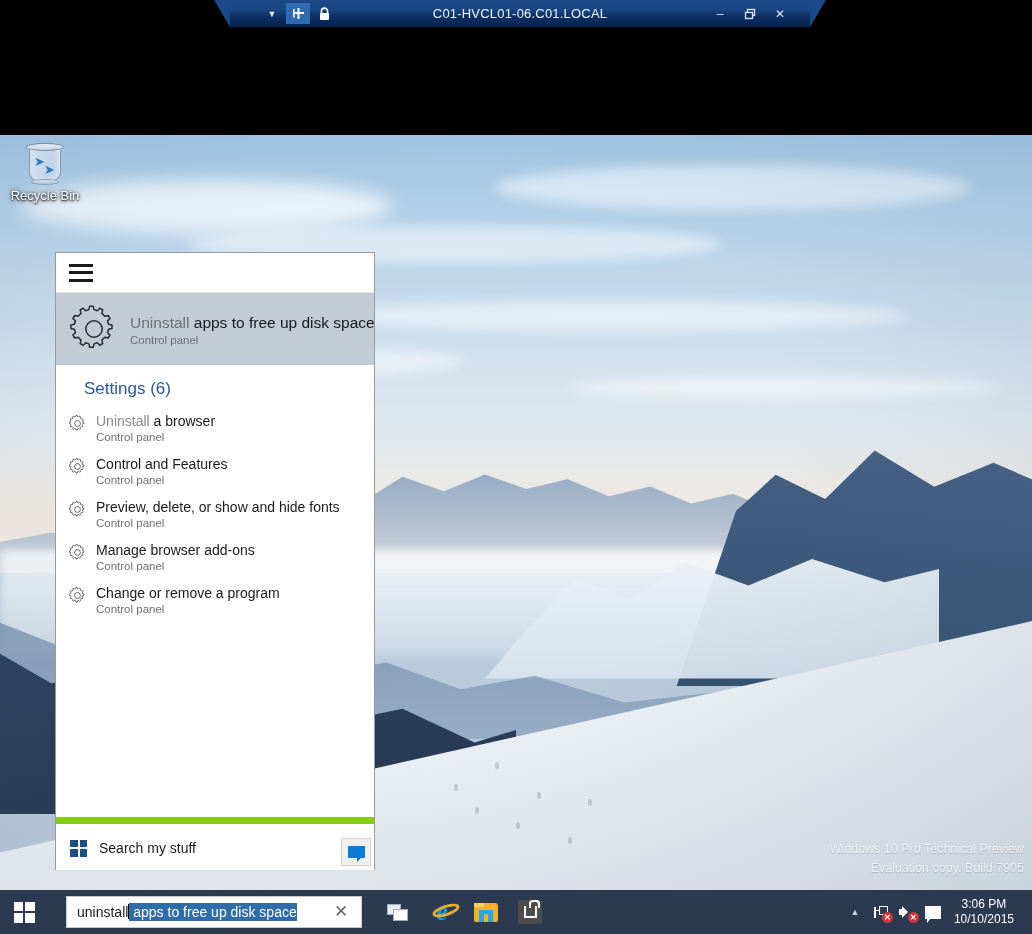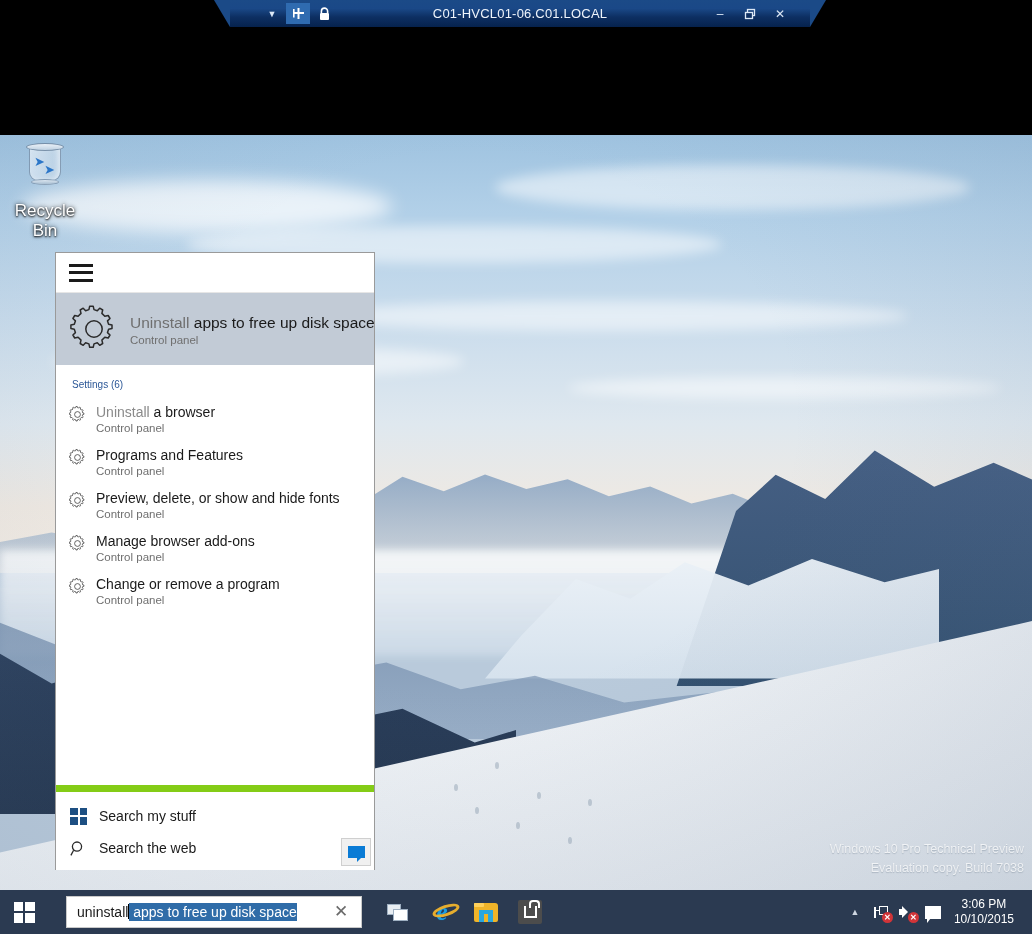--- a/index.html
+++ b/index.html
@@ -117,21 +117,21 @@
   }
   .rb-base{
     position:absolute; left:6px; bottom:0px; width:28px; height:6px;
     border-radius:50%; background:linear-gradient(180deg,#dbe6f0,#a9bfd2);
     border:1px solid rgba(110,135,162,.7);
   }
   .rb-arrow{ position:absolute; color:#2b76c8; font-size:13px; }
   .rb-a1{ left:9px; top:13px; }
   .rb-a2{ left:19px; top:21px; }
   #rb-label{
-    margin-top:16px; font-size:17px; color:#fff;
+    margin-top:3px; font-size:13px; color:#fff;
     text-shadow:0 1px 2px rgba(0,0,0,.95),0 0 4px rgba(0,0,0,.8);
   }
 
   
   #startpanel{
     position:absolute; left:55px; top:252px; width:320px; height:618px;
     background:#ffffff; border:1px solid #9a9a9a; border-bottom:none;
     display:flex; flex-direction:column;
   }
   #panel-header{ height:40px; border-bottom:1px solid #e6e6e6; display:flex; align-items:center; }
@@ -141,21 +141,21 @@
   #best-match{
     display:flex; align-items:center; gap:12px; height:72px; padding:0 14px;
     background:#c2cbd6;
   }
   .gear-big{ width:48px; height:48px; flex:0 0 48px; }
   .bm-text{ min-width:0; }
   .bm-title{ font-size:15.5px; color:#1a1a1a; line-height:19px; white-space:nowrap; }
   .bm-title .dim{ color:#6f6f6f; }
   .bm-sub{ font-size:11.5px; color:#6f6f6f; margin-top:2px; }
 
-  #settings-head{ font-size:10px; color:#2b5797; padding:14px 0 8px 16px; }
+  #settings-head{ font-size:17px; color:#2b5797; padding:14px 0 8px 28px; }
   #settings-list{ flex:1; }
   .s-item{ display:flex; align-items:flex-start; gap:10px; padding:5px 14px 7px 13px; cursor:default; }
   .gear-sm{ width:17px; height:17px; flex:0 0 17px; margin-top:3px; }
   .s-title{ font-size:14px; color:#1a1a1a; line-height:18px; }
   .s-title .dim{ color:#8a8a8a; }
   .s-sub{ font-size:11.5px; color:#6f6f6f; margin-top:1px; }
 
   #panel-footer{ border-top:7px solid #84cc16; padding:8px 0 6px 0; position:relative; }
   .f-item{ display:flex; align-items:center; gap:12px; height:32px; padding:0 14px; cursor:default; }
   .f-label{ font-size:14px; color:#1a1a1a; }
@@ -300,21 +300,21 @@
         <div class="rb-lip"></div>
         <div class="rb-base"></div>
         <div class="rb-arrow rb-a1">➤</div>
         <div class="rb-arrow rb-a2">➤</div>
       </div>
       <div id="rb-label">Recycle Bin</div>
     </div>
 
     <div id="watermark">
       <div>Windows 10 Pro Technical Preview</div>
-      <div>Evaluation copy. Build 7038</div>
+      <div>Evaluation copy. Build 7905</div>
     </div>
   </div>
 
   <div id="startpanel">
 
     <div id="panel-header">
       <div id="hamburger">
         <span></span>
           <span></span>
           <span></span>
@@ -346,21 +346,21 @@
           <div class="s-sub">Control panel</div>
         </div>
       </div>
 
       <div class="s-item">
         <svg class="gear-sm" viewBox="0 0 48 48">
           <path d="M24 4.6l3.3 1.1 2.4-2.5 3 1.8-0.8 3.4 2.9 2.9 3.4-0.8 1.8 3-2.5 2.4 1.1 3.3 3.4 0.8v3.5l-3.4 0.8-1.1 3.3 2.5 2.4-1.8 3-3.4-0.8-2.9 2.9 0.8 3.4-3 1.8-2.4-2.5-3.3 1.1-0.8 3.4h-3.5l-0.8-3.4-3.3-1.1-2.4 2.5-3-1.8 0.8-3.4-2.9-2.9-3.4 0.8-1.8-3 2.5-2.4-1.1-3.3-3.4-0.8v-3.5l3.4-0.8 1.1-3.3-2.5-2.4 1.8-3 3.4 0.8 2.9-2.9-0.8-3.4 3-1.8 2.4 2.5 3.3-1.1 0.8-3.4h3.5z" fill="none" stroke="#4a4a4a" stroke-width="2.4" stroke-linejoin="round"></path>
           <circle cx="24" cy="24" r="8.2" fill="none" stroke="#4a4a4a" stroke-width="2.4"></circle>
         </svg>
         <div>
-          <div class="s-title"><span class="dim"></span><span>Programs and Features</span></div>
+          <div class="s-title"><span class="dim"></span><span>Control and Features</span></div>
           <div class="s-sub">Control panel</div>
         </div>
       </div>
 
       <div class="s-item">
         <svg class="gear-sm" viewBox="0 0 48 48">
           <path d="M24 4.6l3.3 1.1 2.4-2.5 3 1.8-0.8 3.4 2.9 2.9 3.4-0.8 1.8 3-2.5 2.4 1.1 3.3 3.4 0.8v3.5l-3.4 0.8-1.1 3.3 2.5 2.4-1.8 3-3.4-0.8-2.9 2.9 0.8 3.4-3 1.8-2.4-2.5-3.3 1.1-0.8 3.4h-3.5l-0.8-3.4-3.3-1.1-2.4 2.5-3-1.8 0.8-3.4-2.9-2.9-3.4 0.8-1.8-3 2.5-2.4-1.1-3.3-3.4-0.8v-3.5l3.4-0.8 1.1-3.3-2.5-2.4 1.8-3 3.4 0.8 2.9-2.9-0.8-3.4 3-1.8 2.4 2.5 3.3-1.1 0.8-3.4h3.5z" fill="none" stroke="#4a4a4a" stroke-width="2.4" stroke-linejoin="round"></path>
           <circle cx="24" cy="24" r="8.2" fill="none" stroke="#4a4a4a" stroke-width="2.4"></circle>
         </svg>
         <div>
@@ -396,27 +396,20 @@
     <div id="panel-footer">
       <div class="f-item">
         <span class="win-glyph">
             <i></i>
             <i></i>
             <i></i>
             <i></i>
           </span>
         <span class="f-label">Search my stuff</span>
       </div>
-      <div class="f-item">
-        <svg width="17" height="17" viewBox="0 0 17 17">
-          <circle cx="7" cy="6.6" r="4.6" fill="none" stroke="#2b2b2b" stroke-width="1.3"></circle>
-          <line x1="3.6" y1="10.2" x2="0.9" y2="15.4" stroke="#2b2b2b" stroke-width="1.3"></line>
-        </svg>
-        <span class="f-label">Search the web</span>
-      </div>
       <div id="feedback-btn">
         <span class="bubble"></span>
       </div>
     </div>
   </div>
 
   <div id="taskbar">
 
     <div id="start-button">
       <span class="win-logo">

